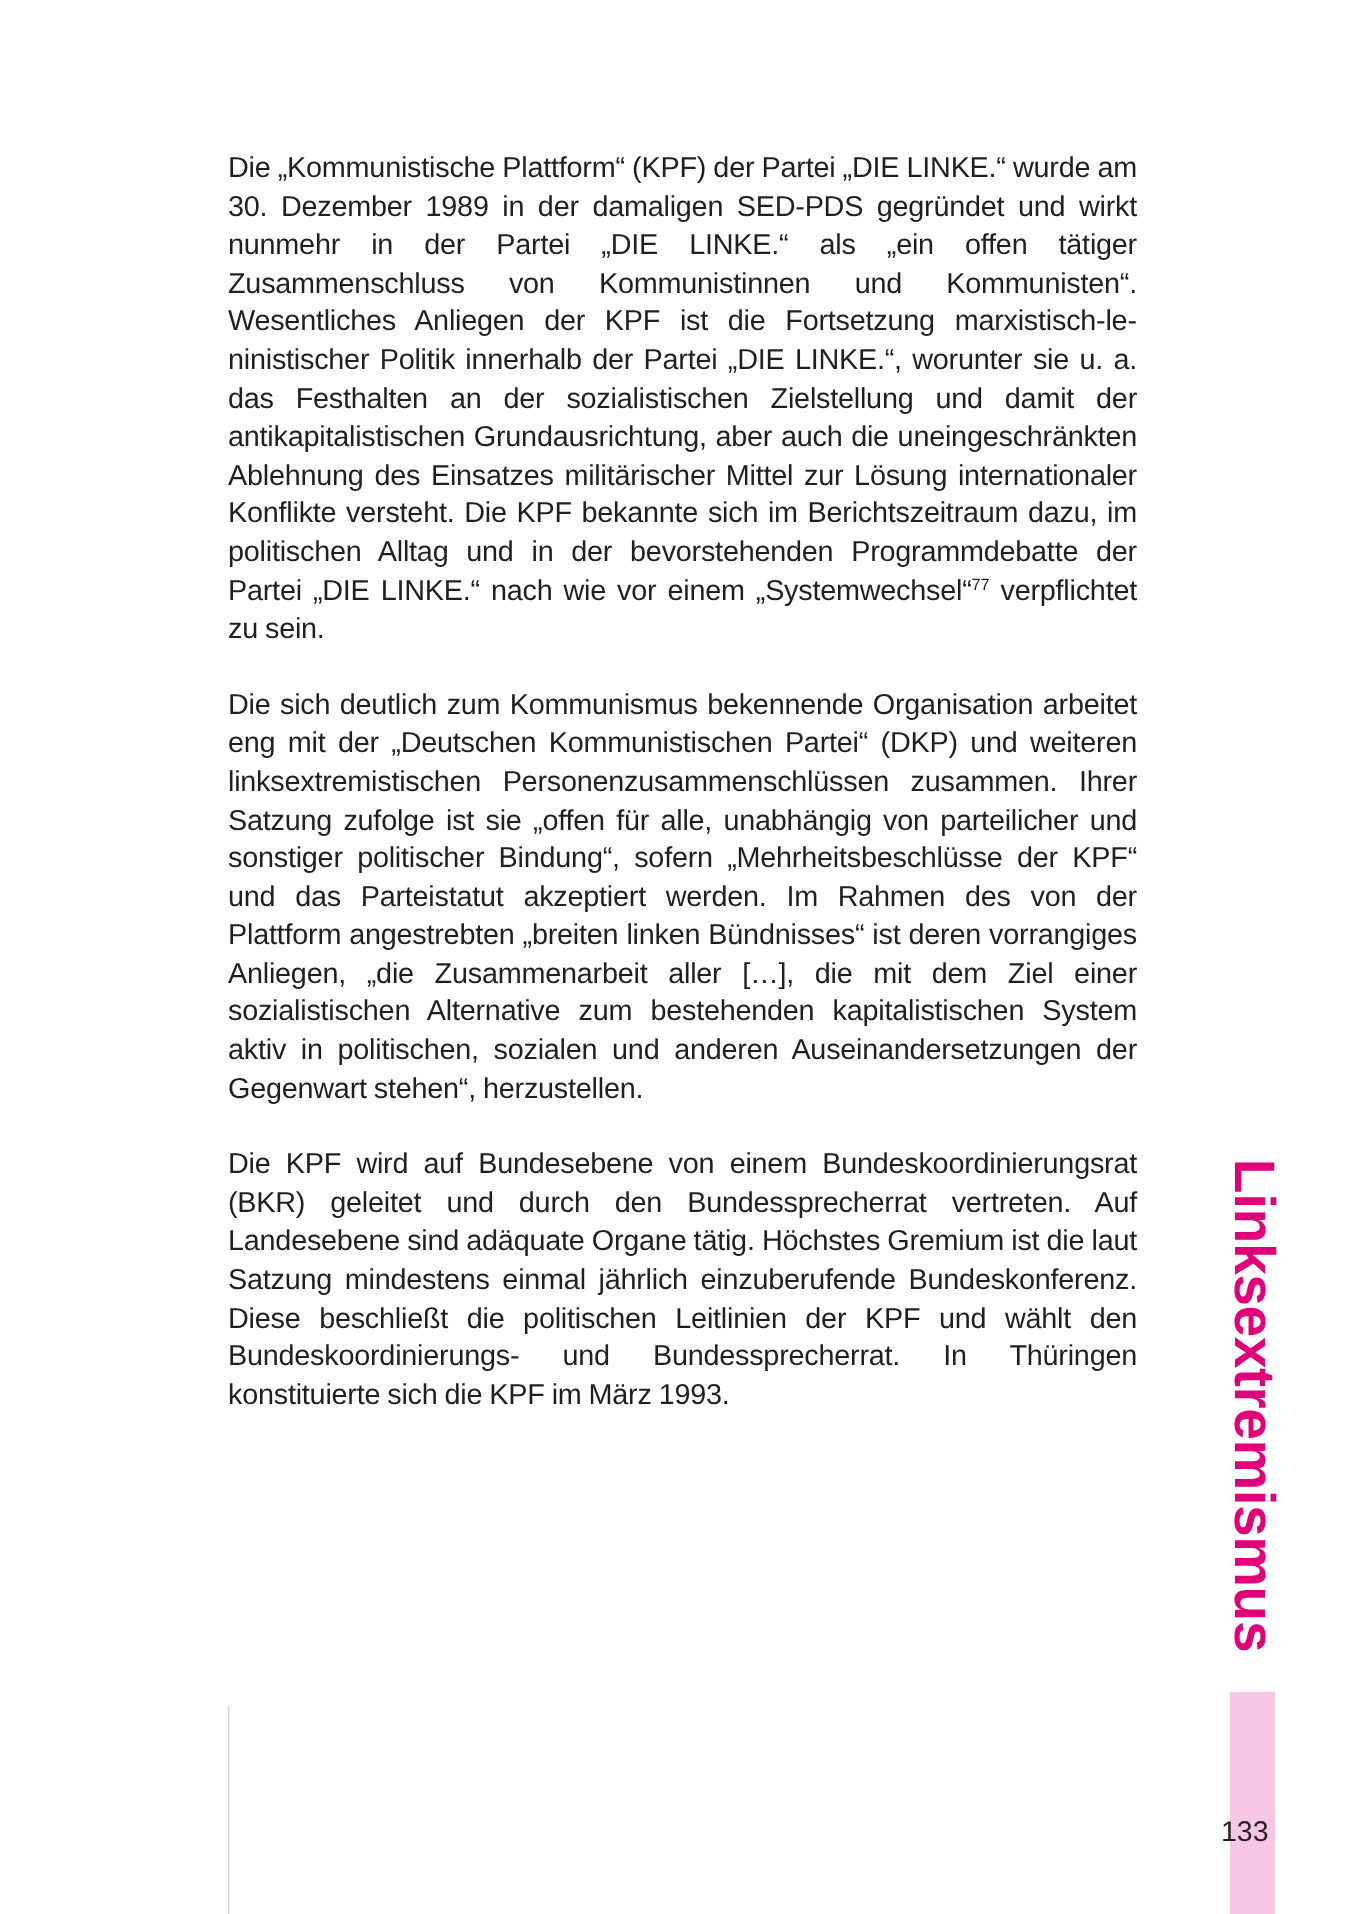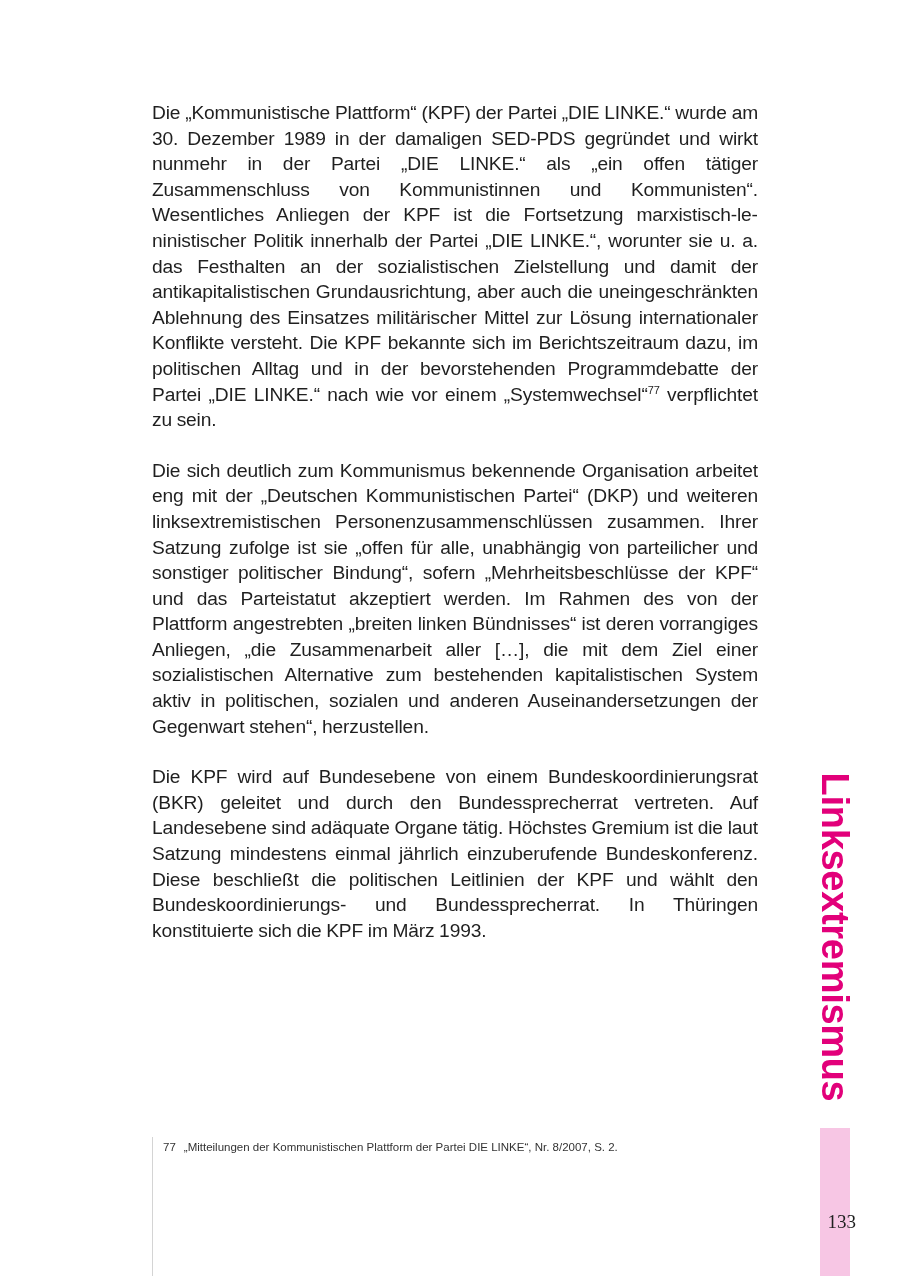--- a/index.html
+++ b/index.html
@@ -78,22 +78,22 @@
       top: 1128px;
       width: 30px;
       height: 148px;
       background: #f7c6e4;
     }
     .page-number {
       position: absolute;
       left: 814px;
       top: 1211px;
       width: 42px;
-      text-align: right;
-      font-family: Liberation Serif, serif;
+      text-align: left;
+      font-family: Liberation Sans, sans-serif;
       font-size: 19px;
       line-height: 22px;
       color: #1f1f1f;
     }
   </style>
 </head>
 <body>
 
 <div class="page">
 
@@ -101,23 +101,20 @@
     <p class="para"><span>Die „Kommunistische Plattform“ (KPF) der Partei „DIE LINKE.“ wurde am 30. Dezember 1989 in der damaligen SED-PDS gegrün­det und wirkt nunmehr in der Partei „DIE LINKE.“ als „ein offen tä­tiger Zusammenschluss von Kommunistinnen und Kommunisten“. Wesentliches Anliegen der KPF ist die Fortsetzung marxistisch-le­ninistischer Politik innerhalb der Partei „DIE LINKE.“, worunter sie u. a. das Festhalten an der sozialistischen Zielstellung und damit der antikapitalistischen Grundausrichtung, aber auch die unein­geschränkten Ablehnung des Einsatzes militärischer Mittel zur Lö­sung internationaler Konflikte versteht. Die KPF bekannte sich im Berichtszeitraum dazu, im politischen Alltag und in der bevorste­henden Programmdebatte der Partei „DIE LINKE.“ nach wie vor einem „Systemwechsel“</span><sup>77</sup><span> verpflichtet zu sein.</span></p>
 
     <p class="para">Die sich deutlich zum Kommunismus bekennende Organisation arbeitet eng mit der „Deutschen Kommunistischen Partei“ (DKP) und weiteren linksextremistischen Personenzusammenschlüssen zusammen. Ihrer Satzung zufolge ist sie „offen für alle, unabhängig von parteilicher und sonstiger politischer Bindung“, sofern „Mehr­heitsbeschlüsse der KPF“ und das Parteistatut akzeptiert werden. Im Rahmen des von der Plattform angestrebten „breiten linken Bündnisses“ ist deren vorrangiges Anliegen, „die Zusammenarbeit aller […], die mit dem Ziel einer sozialistischen Alternative zum bestehenden kapitalistischen System aktiv in politischen, sozialen und anderen Auseinandersetzungen der Gegenwart stehen“, her­zustellen.</p>
 
     <p class="para">Die KPF wird auf Bundesebene von einem Bundeskoordinierungs­rat (BKR) geleitet und durch den Bundessprecherrat vertreten. Auf Landesebene sind adäquate Organe tätig. Höchstes Gremium ist die laut Satzung mindestens einmal jährlich einzuberufende Bun­deskonferenz. Diese beschließt die politischen Leitlinien der KPF und wählt den Bundeskoordinierungs- und Bundessprecherrat. In Thüringen konstituierte sich die KPF im März 1993.</p>
 
   </div>
 
   <div class="footnote-rule"></div>
 
-  <div class="footnote">
-    <span class="fn-num">77</span><span>„Mitteilungen der Kommunistischen Plattform der Partei DIE LINKE“, Nr. 8/2007, S. 2.</span>
-  </div>
 
   <div class="section-heading">Linksextremismus</div>
 
   <div class="pink-band"></div>
 
   <div class="page-number">133</div>
 
 </div>
 
 </body></html>

